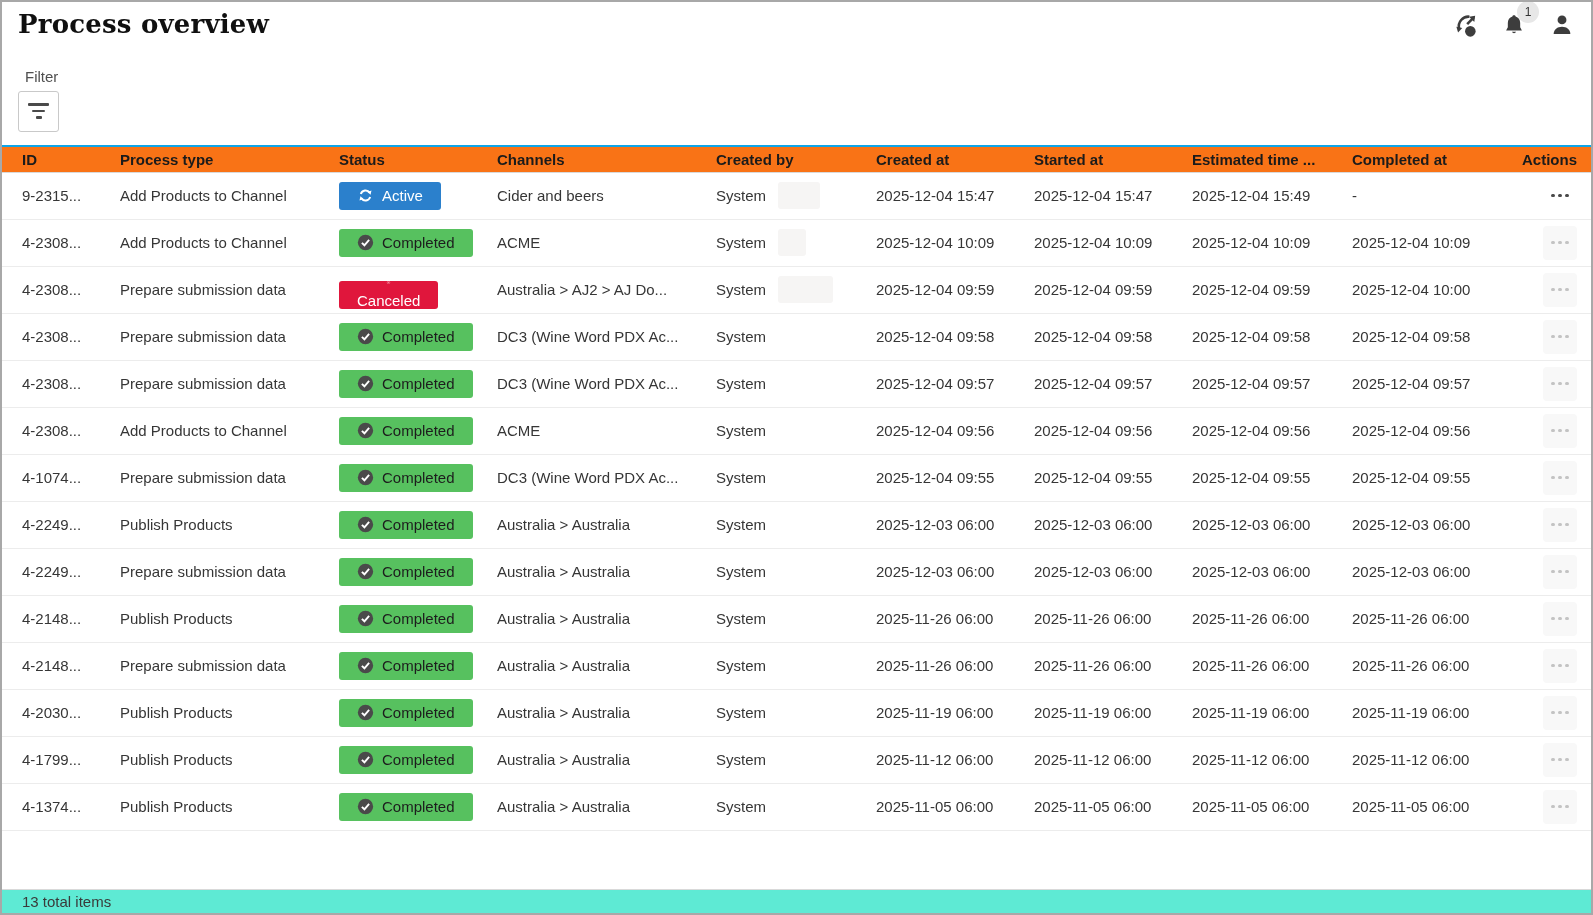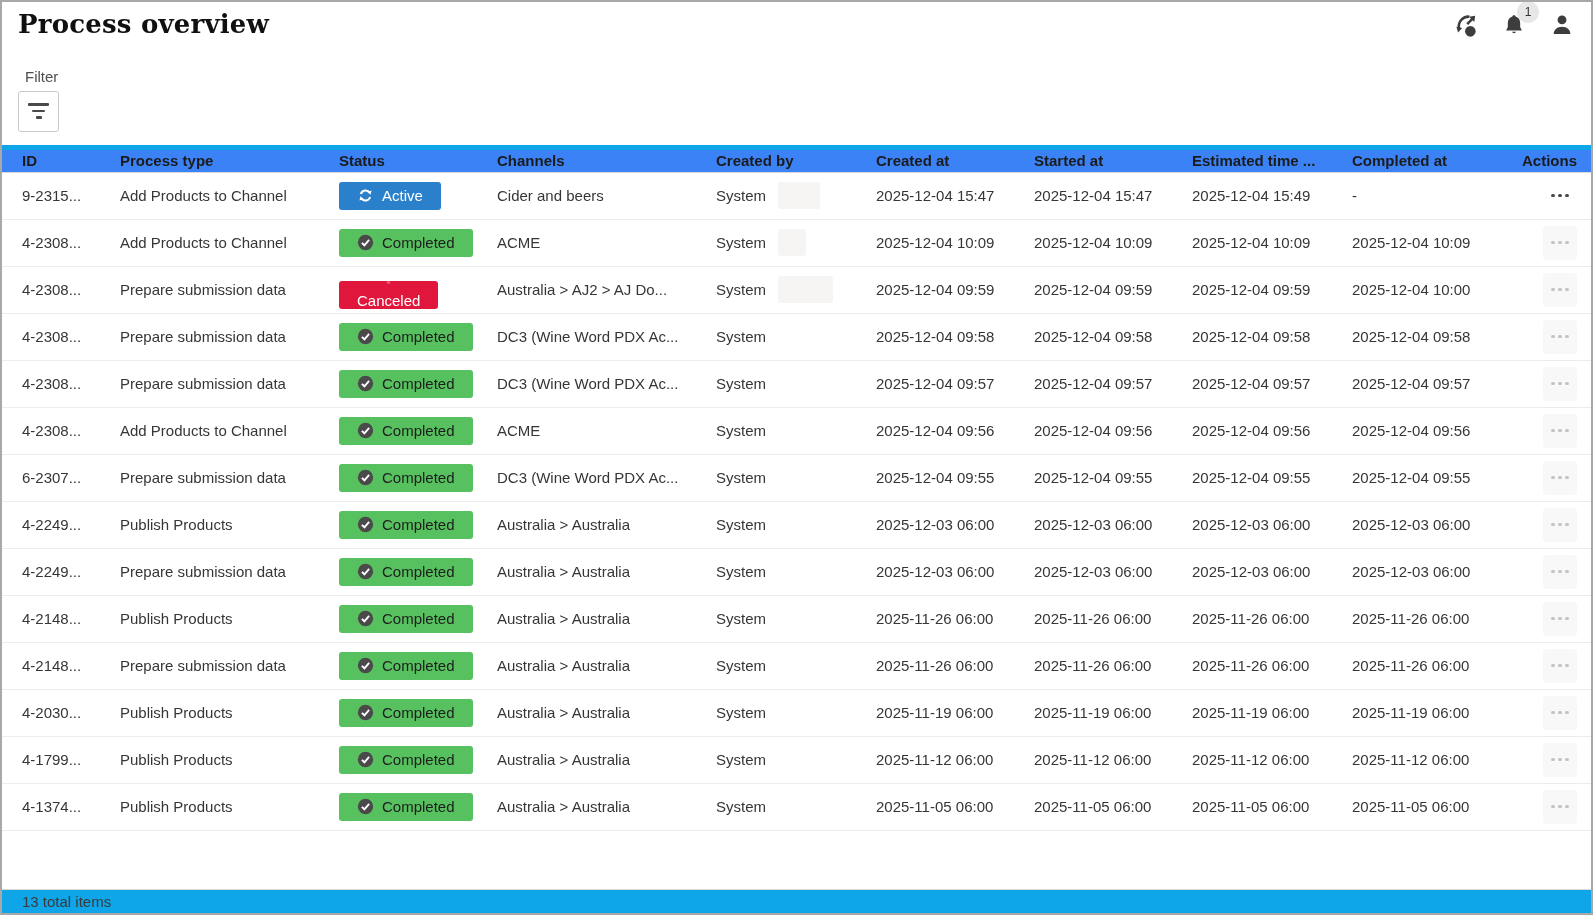--- a/index.html
+++ b/index.html
@@ -54,22 +54,22 @@
 
   
   .grid-cols {
     display:grid;
     grid-template-columns:98px 219px 158px 219px 160px 158px 158px 160px 156px 1fr;
     align-items:center;
     padding:0 14px 0 20px;
   }
   .thead {
     margin-top:13px; flex:0 0 auto;
-    height:28px; background:#3b82f6;
-    border-top:5px solid #0ea5e9; border-bottom:1px solid #d9d9d9;
+    height:28px; background:#f97316;
+    border-top:2px solid #0ea5e9; border-bottom:1px solid #d9d9d9;
     font-size:15px; font-weight:700; color:#1b1b1b;
   }
   .thead .hcell { white-space:nowrap; overflow:hidden; }
   .thead .hcell.right { text-align:right; }
 
   .tbody { flex:0 0 auto; }
   .trow { height:47px; border-bottom:1px solid #ececec; font-size:15px; color:#363636; cursor:pointer; }
   .cell { white-space:nowrap; overflow:hidden; }
 
   
@@ -100,21 +100,21 @@
   .actions-btn.plain i  { background:#4a4a4a; }
   .actions-btn.button { background:#f8f8f8; width:34px; height:34px; }
   .actions-btn.button i { background:#c3c3c3; }
 
   .spacer { flex:1 1 auto; }
 
   .tfoot {
     flex:0 0 auto; height:24px;
     border-top:1px solid #d9d9d9;
     display:flex; align-items:center; padding-left:20px;
-    font-size:15px; color:#3a3a3a; background:#0ea5e9;
+    font-size:15px; color:#3a3a3a; background:#5eead4;
   }
 </style>
 </head>
 <body>
 
 <div class="window">
 
   <div class="topbar">
     <span class="tb-icon">
       <svg width="27" height="27" viewBox="0 0 24 24">
@@ -351,21 +351,21 @@
     <div class="cell c-actions">
       <button class="actions-btn button">
             <i></i>
             <i></i>
             <i></i>
           </button>
     </div>
   </div>
 
   <div class="trow grid-cols">
-    <div class="cell">6-2307...</div>
+    <div class="cell">4-1074...</div>
     <div class="cell">Prepare submission data</div>
     <div class="cell">
       <span class="badge-status completed">
 
         <svg class="ic ic-completed" width="17" height="17" viewBox="0 0 16 16">
           <circle cx="8" cy="8" r="7.2" fill="#4a4a4a"></circle>
           <path d="M4.6 8.3 L7 10.6 L11.4 5.6" fill="none" stroke="#fff" stroke-width="1.8"></path>
         </svg>
 
         <span class="st-label">Completed</span>

